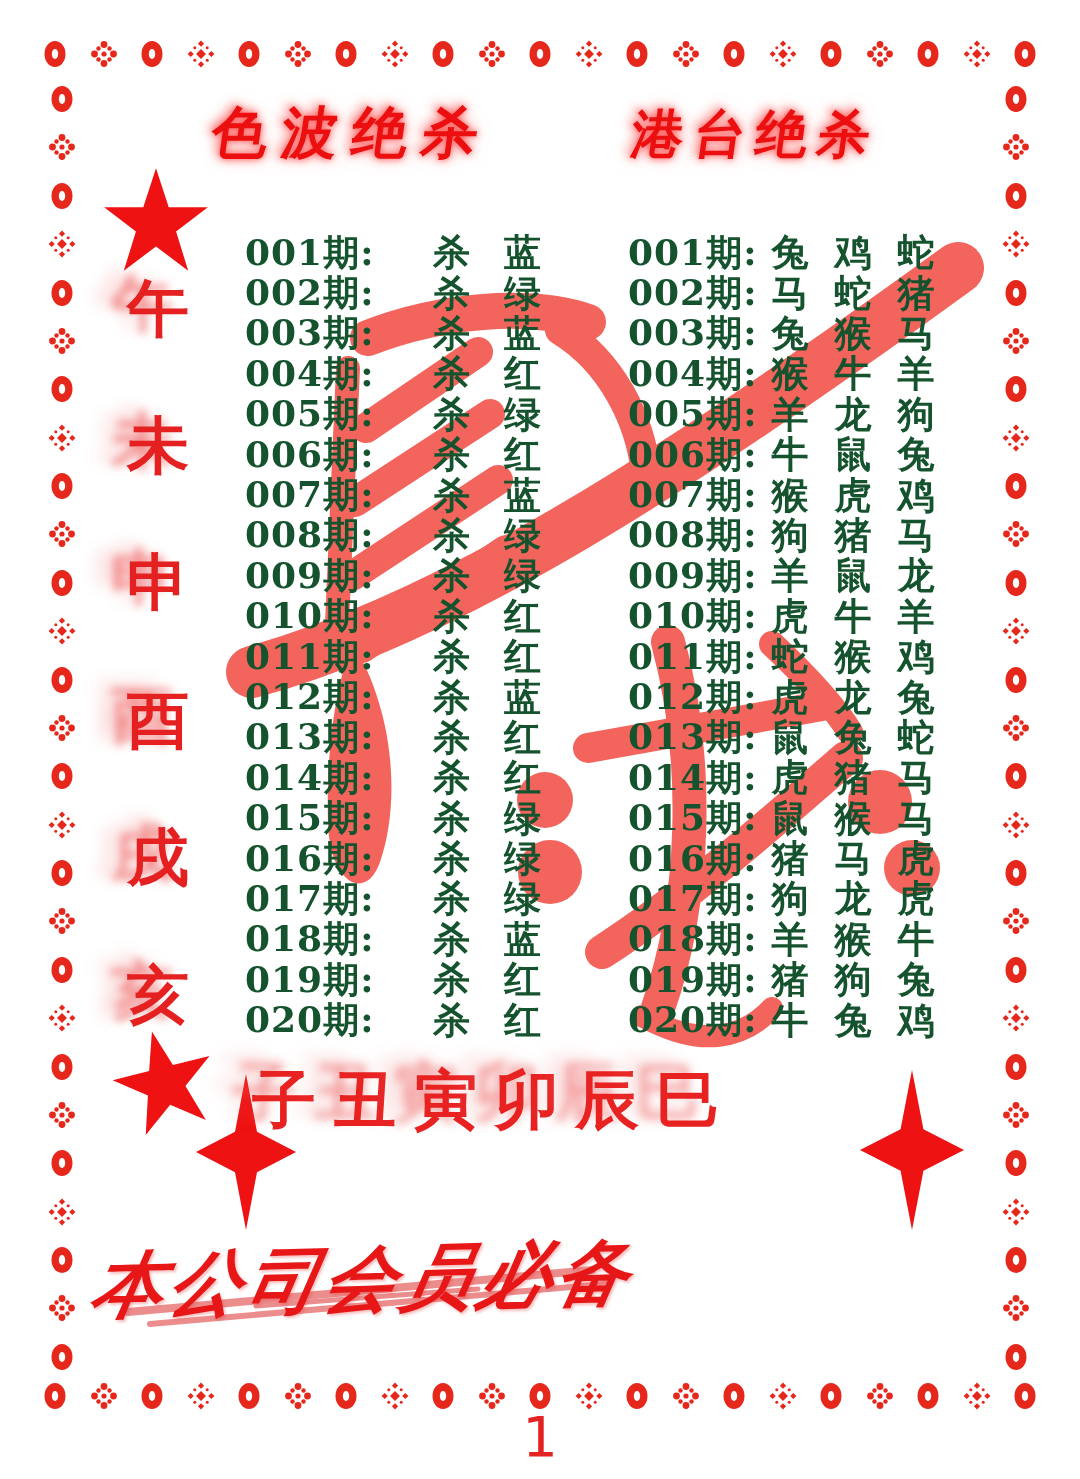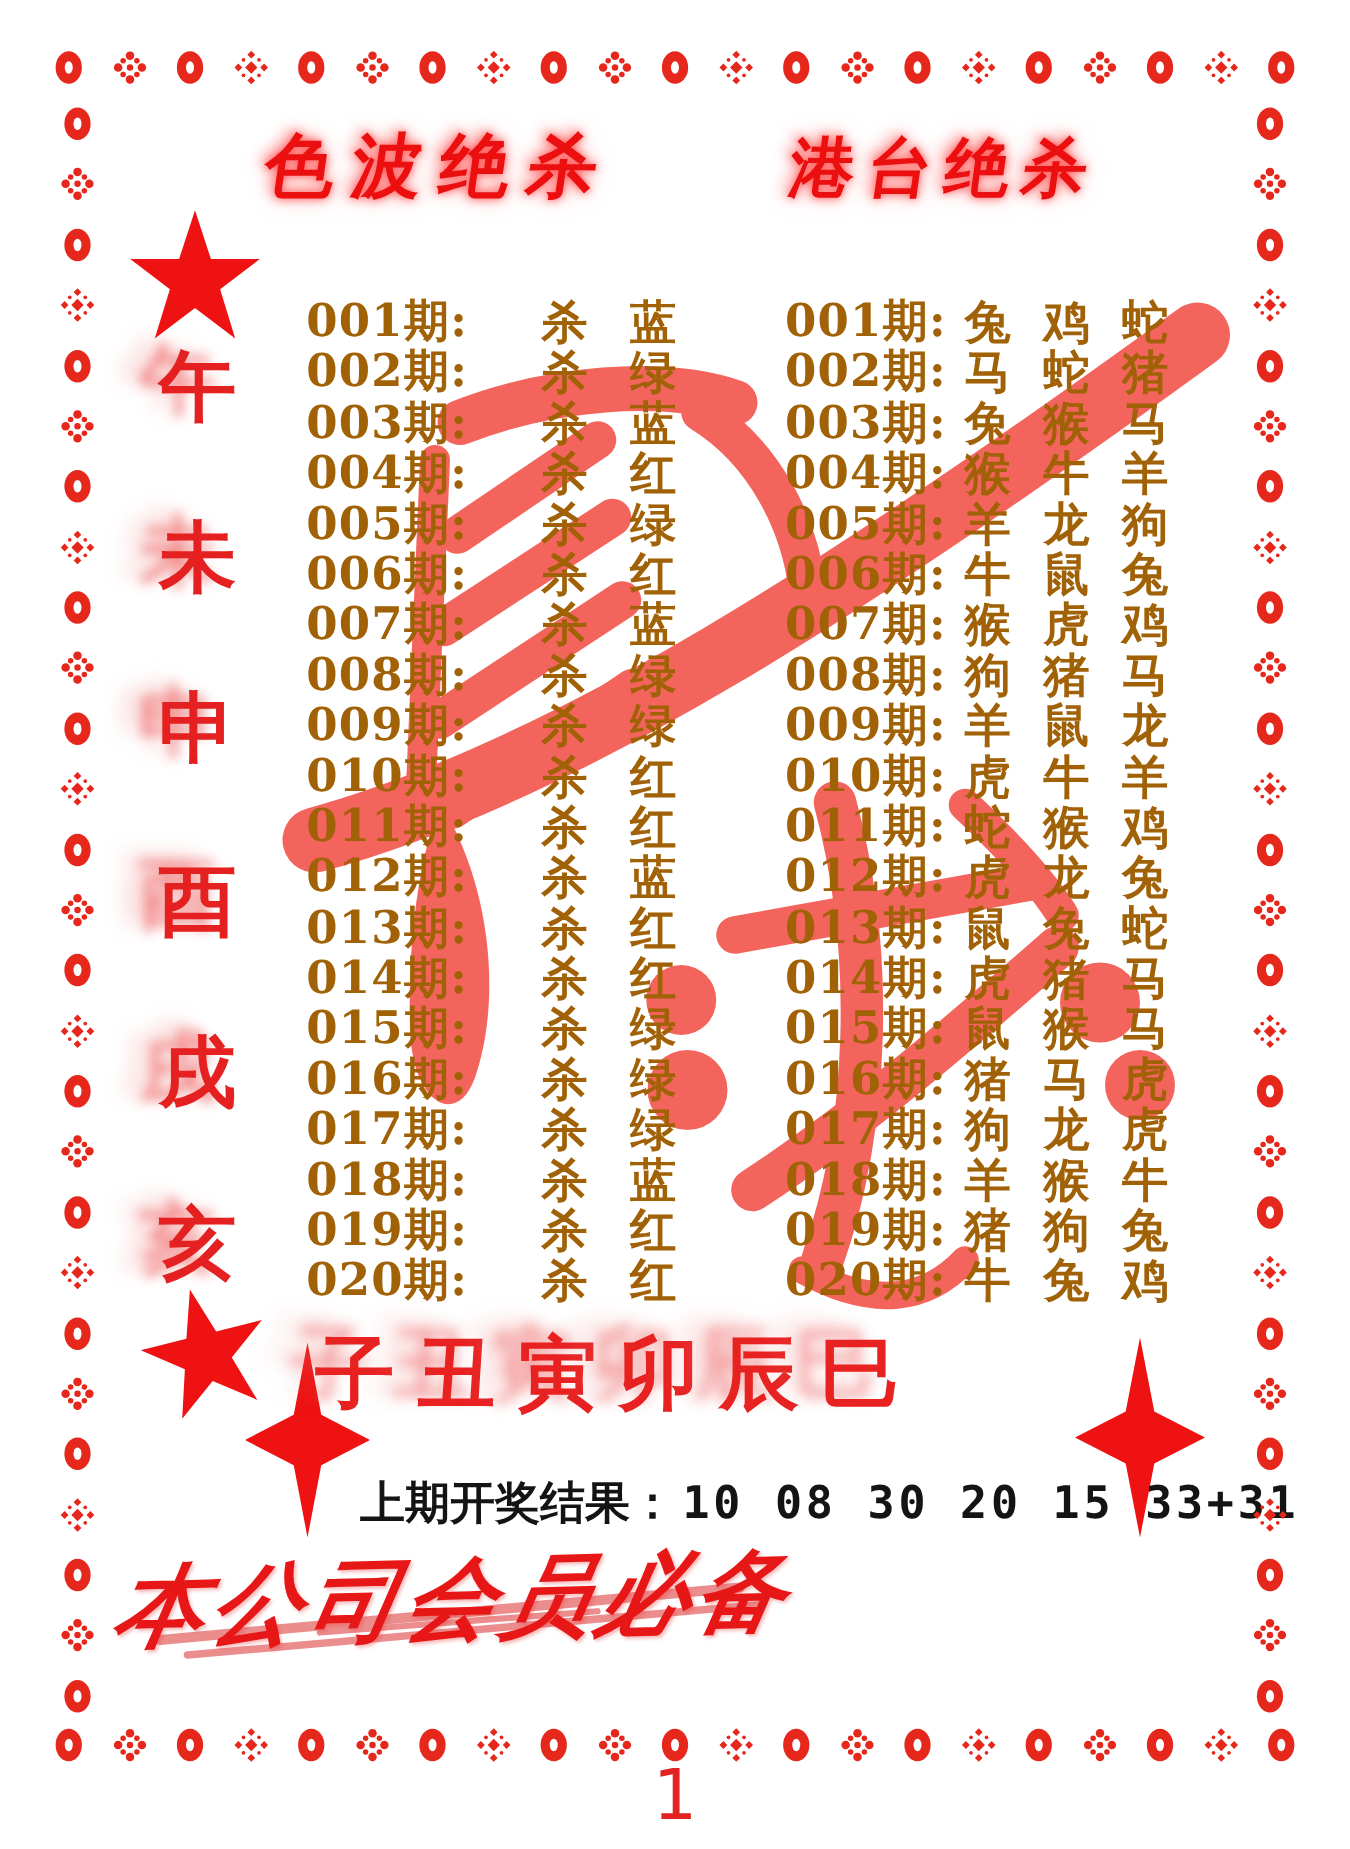--- a/index.html
+++ b/index.html
@@ -37,21 +37,21 @@
     display:flex;flex-direction:column;justify-content:space-between;align-items:center;
   }
   .zodiac-col span{
     font-size:62px;font-weight:bold;color:#e42020;line-height:1;
     text-shadow:-16px -5px 9px rgba(235,60,60,.55),-30px -10px 16px rgba(240,100,100,.30);
   }
   
   .tbl{position:absolute;top:233px;z-index:2;}
   .tbl-left{left:245px;width:310px;}
   .tbl-right{left:628px;width:330px;}
-  .t-row{display:flex;align-items:flex-start;height:40.4px;color:#a16207;}
+  .t-row{display:flex;align-items:center;height:40.4px;color:#14532d;}
   .t-period{width:150px;font-size:36px;font-weight:600;letter-spacing:1px;white-space:nowrap;}
   .t-kill{margin-left:38px;font-size:37px;font-weight:700;}
   .t-color{margin-left:34px;font-size:37px;font-weight:700;}
   .t-animal{width:44px;font-size:37px;font-weight:700;text-align:center;}
   .a1{margin-left:-4px;} .a2{margin-left:19px;} .a3{margin-left:19px;}
   .tbl-right .t-period{width:144px;}
   
   .zodiac-row{
     position:absolute;left:252px;top:1068px;width:468px;z-index:2;
     display:flex;justify-content:space-between;
@@ -697,21 +697,18 @@
 
   <div class="zodiac-row">
       <span class="">子</span>
       <span class="">丑</span>
       <span class="">寅</span>
       <span class="">卯</span>
       <span class="">辰</span>
       <span class="">巳</span>
     </div>
 
-  <div class="result-line">
-    <span>上期开奖结果：</span><span class="nums">10 08 30 20 15 33+31</span>
-  </div>
 
   <div class="slogan">本公司会员必备</div>
 
   <div class="page-number">1</div>
 
 </div>
 
 </body></html>

